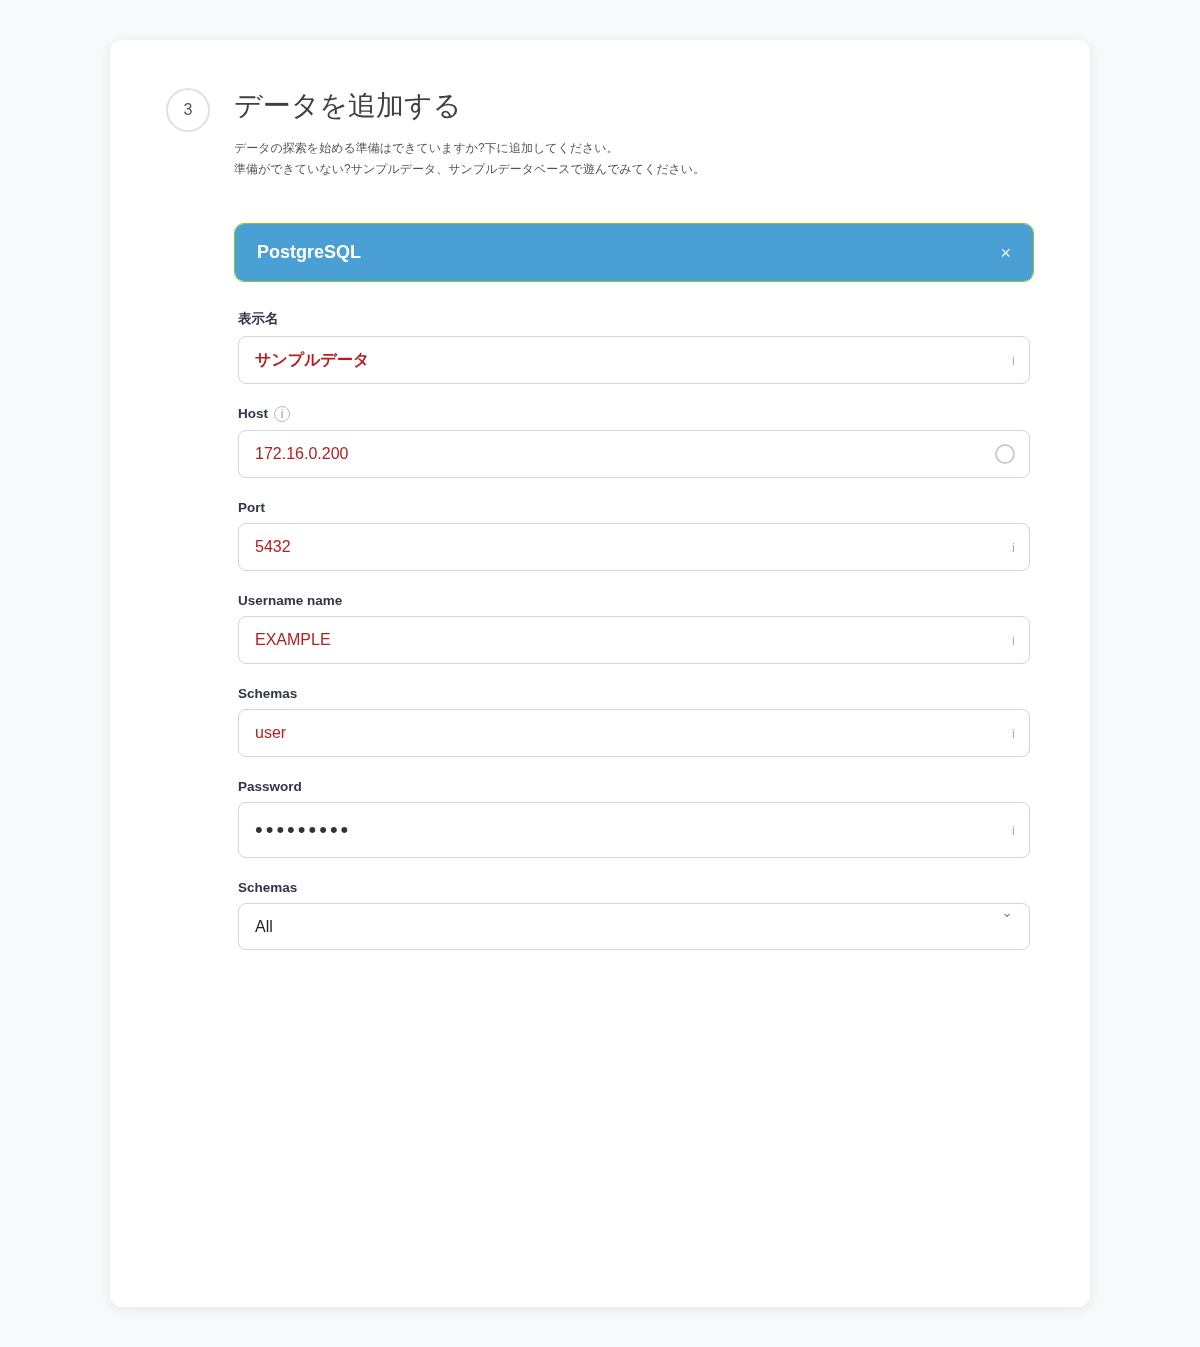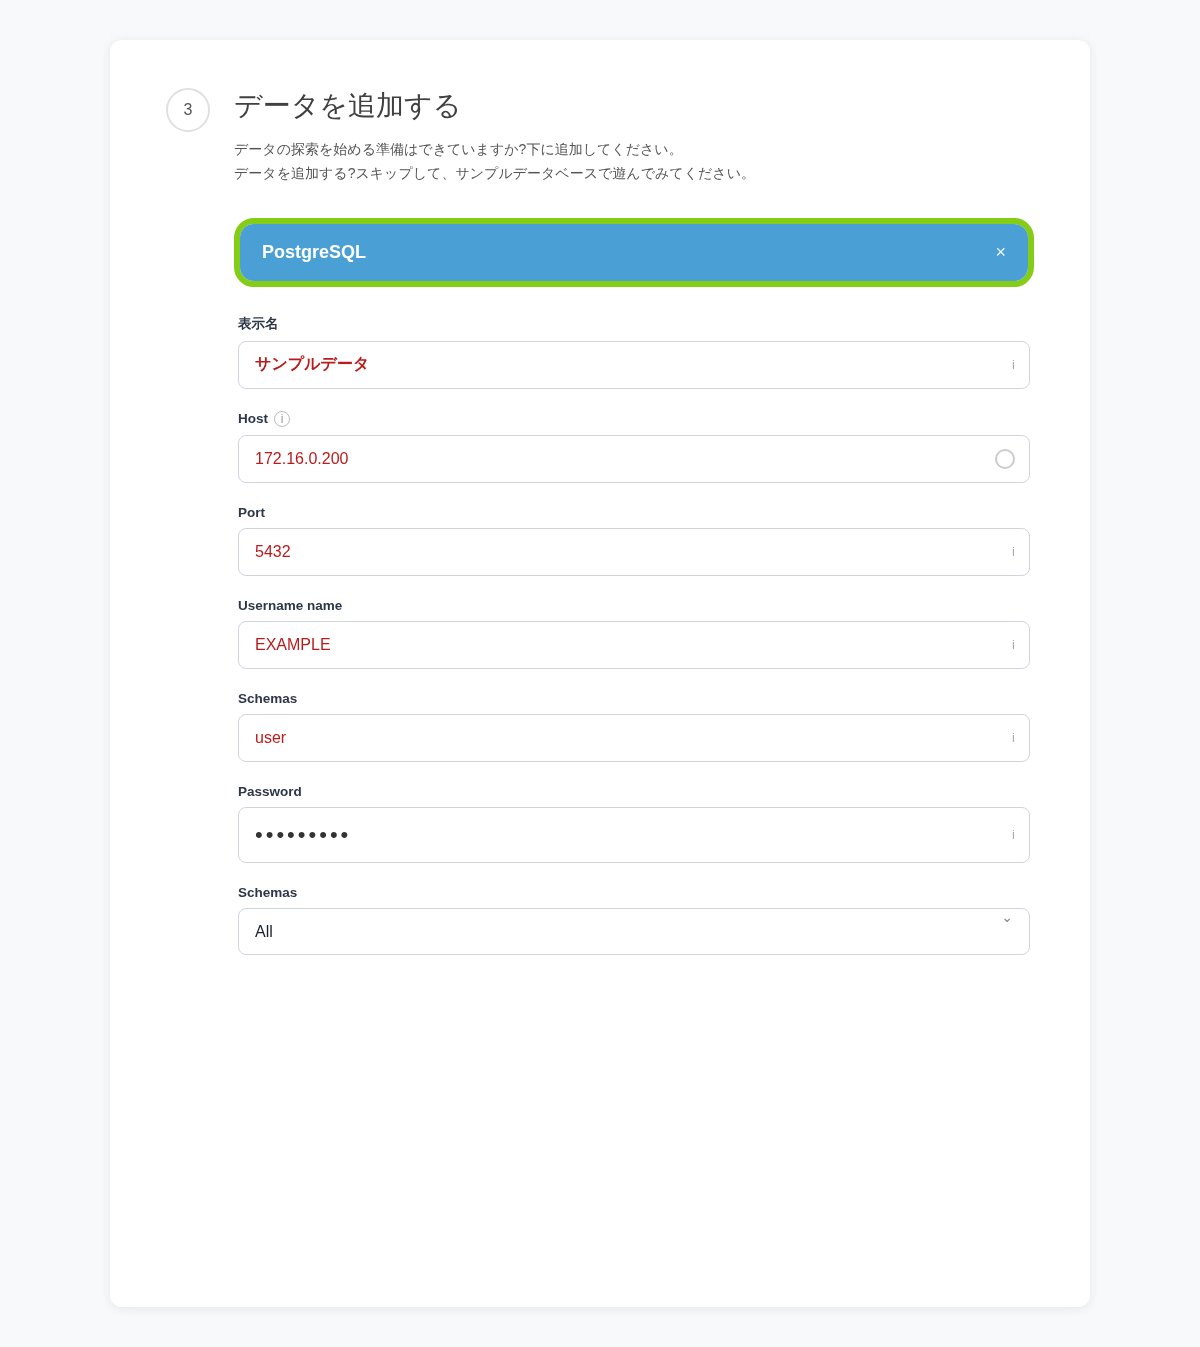--- a/index.html
+++ b/index.html
@@ -54,30 +54,30 @@
 
     .step-title {
       font-size: 28px;
       font-weight: 400;
       color: #404040;
       margin-bottom: 14px;
       line-height: 1.3;
     }
 
     .step-description {
-      font-size: 14px;
+      font-size: 12px;
       color: #555;
       line-height: 1.7;
-      margin-bottom: 32px;
+      margin-bottom: 44px;
     }
 
     .db-card {
-      border-radius: 20px;
+      border-radius: 10px;
       overflow: hidden;
-      border: 6px solid #84cc16;
+      border: 1px solid #84cc16;
       margin-bottom: 28px;
     }
 
     .db-card-header {
       background: #4a9fd4;
       padding: 18px 22px;
       display: flex;
       align-items: center;
       justify-content: space-between;
     }
@@ -212,21 +212,21 @@
 
 <div class="page-container">
   <div class="step-section">
     <div class="step-badge">
       <span>3</span>
     </div>
     <div class="step-content">
       <h1 class="step-title">データを追加する</h1>
       <p class="step-description">
         <span>データの探索を始める準備はできていますか?下に追加してください。</span><br>
-        <span>データを追加する?スキップして、サンプルデータベースで遊んでみてください。</span>
+        <span>準備ができていない?サンプルデータ、サンプルデータベースで遊んでみてください。</span>
       </p>
 
       <div class="db-card">
         <div class="db-card-header">
           <span class="db-card-title">PostgreSQL</span>
           <span class="db-card-close">×</span>
         </div>
       </div>
 
       <div class="form-section">

